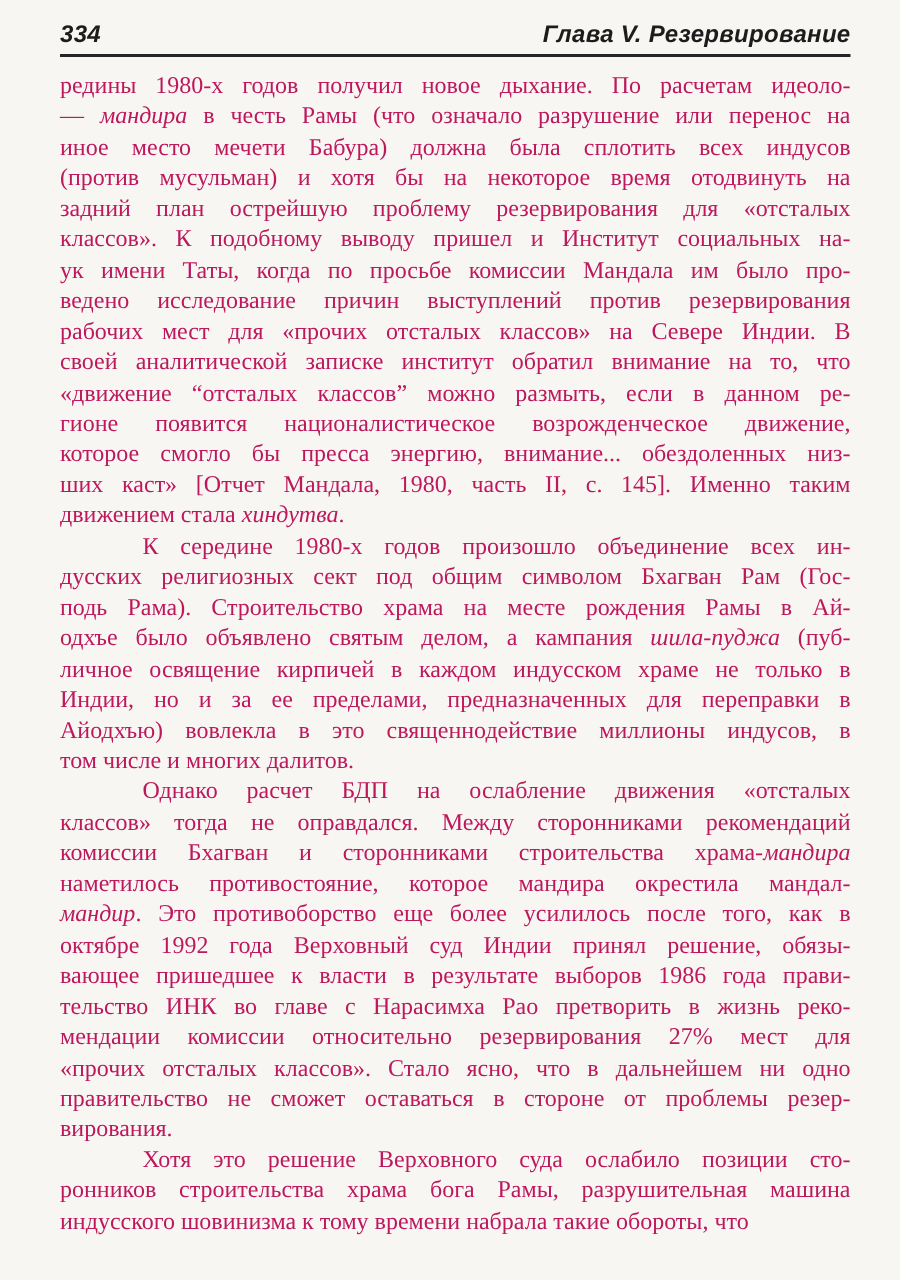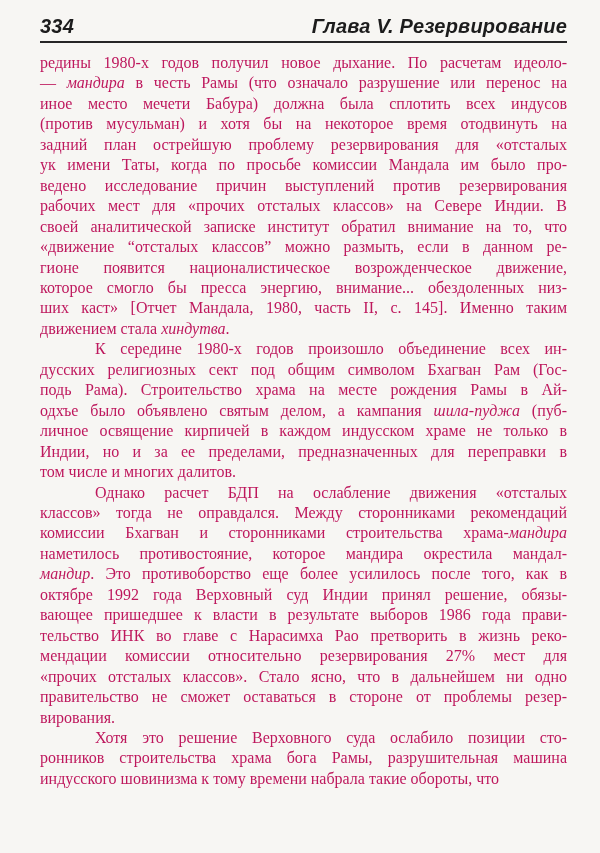--- a/index.html
+++ b/index.html
@@ -20,21 +20,21 @@
     background: #f7f6f3;
     color: #141414;
   }
   .running-head {
     display: flex;
     justify-content: space-between;
     align-items: flex-end;
     font-family: "Liberation Sans", "DejaVu Sans", sans-serif;
     font-style: italic;
     font-weight: 600;
-    font-size: 20px;
+    font-size: 16px;
     letter-spacing: 0.2px;
     color: #1c1c1c;
     border-bottom: 2.5px solid #262626;
     padding-bottom: 3px;
   }
   .text-block {
     margin-top: 10px;
     font-family: "Liberation Serif", "DejaVu Serif", serif;
     font-size: 16px;
     line-height: 20.45px;
@@ -67,37 +67,39 @@
     <span>334</span>
     <span>Глава V. Резервирование</span>
   </div>
   <div class="text-block">
       <div class="p">
         <div class="line"><span>редины 1980-х годов получил новое дыхание. По расчетам идеоло-</span></div>
         <div class="line"><span>— </span><i>мандира</i><span> в честь Рамы (что означало разрушение или перенос на</span></div>
         <div class="line"><span>иное место мечети Бабура) должна была сплотить всех индусов</span></div>
         <div class="line"><span>(против мусульман) и хотя бы на некоторое время отодвинуть на</span></div>
         <div class="line"><span>задний план острейшую проблему резервирования для «отсталых</span></div>
+        <div class="line"><span>классов». К подобному выводу пришел и Институт социальных на-</span></div>
         <div class="line"><span>ук имени Таты, когда по просьбе комиссии Мандала им было про-</span></div>
         <div class="line"><span>ведено исследование причин выступлений против резервирования</span></div>
         <div class="line"><span>рабочих мест для «прочих отсталых классов» на Севере Индии. В</span></div>
         <div class="line"><span>своей аналитической записке институт обратил внимание на то, что</span></div>
         <div class="line"><span>«движение “отсталых классов” можно размыть, если в данном ре-</span></div>
         <div class="line"><span>гионе появится националистическое возрожденческое движение,</span></div>
         <div class="line"><span>которое смогло бы пресса энергию, внимание... обездоленных низ-</span></div>
         <div class="line"><span>ших каст» [Отчет Мандала, 1980, часть II, с. 145]. Именно таким</span></div>
         <div class="line last"><span>движением стала </span><i>хиндутва</i><span>.</span></div>
       </div>
       <div class="p indent">
         <div class="line"><span>К середине 1980-х годов произошло объединение всех ин-</span></div>
         <div class="line"><span>дусских религиозных сект под общим символом Бхагван Рам (Гос-</span></div>
         <div class="line"><span>подь Рама). Строительство храма на месте рождения Рамы в Ай-</span></div>
         <div class="line"><span>одхъе было объявлено святым делом, а кампания </span><i>шила-пуджа</i><span> (пуб-</span></div>
         <div class="line"><span>личное освящение кирпичей в каждом индусском храме не только в</span></div>
         <div class="line"><span>Индии, но и за ее пределами, предназначенных для переправки в</span></div>
+        <div class="line"><span>Айодхъю) вовлекла в это священнодействие миллионы индусов, в</span></div>
         <div class="line last"><span>том числе и многих далитов.</span></div>
       </div>
       <div class="p indent">
         <div class="line"><span>Однако расчет БДП на ослабление движения «отсталых</span></div>
         <div class="line"><span>классов» тогда не оправдался. Между сторонниками рекомендаций</span></div>
         <div class="line"><span>комиссии Бхагван и сторонниками строительства храма-</span><i>мандира</i></div>
         <div class="line"><span>наметилось противостояние, которое мандира окрестила мандал-</span></div>
         <div class="line"><i>мандир</i><span>. Это противоборство еще более усилилось после того, как в</span></div>
         <div class="line"><span>октябре 1992 года Верховный суд Индии принял решение, обязы-</span></div>
         <div class="line"><span>вающее пришедшее к власти в результате выборов 1986 года прави-</span></div>

